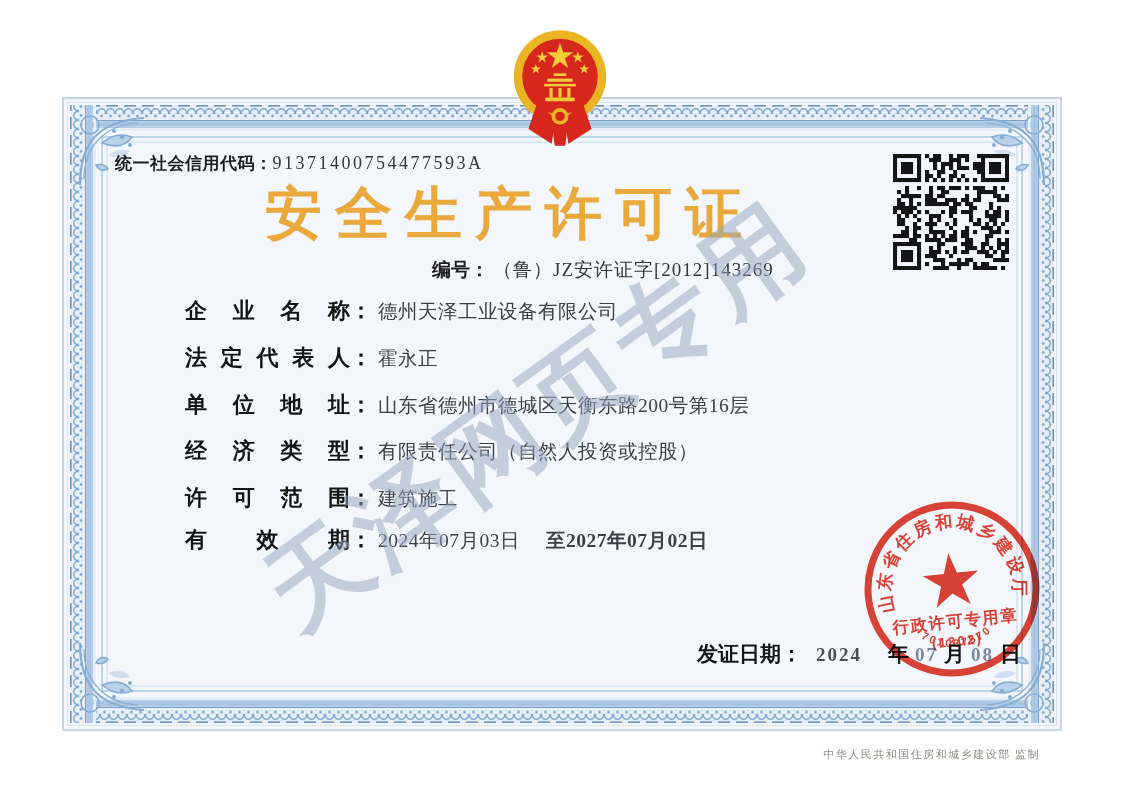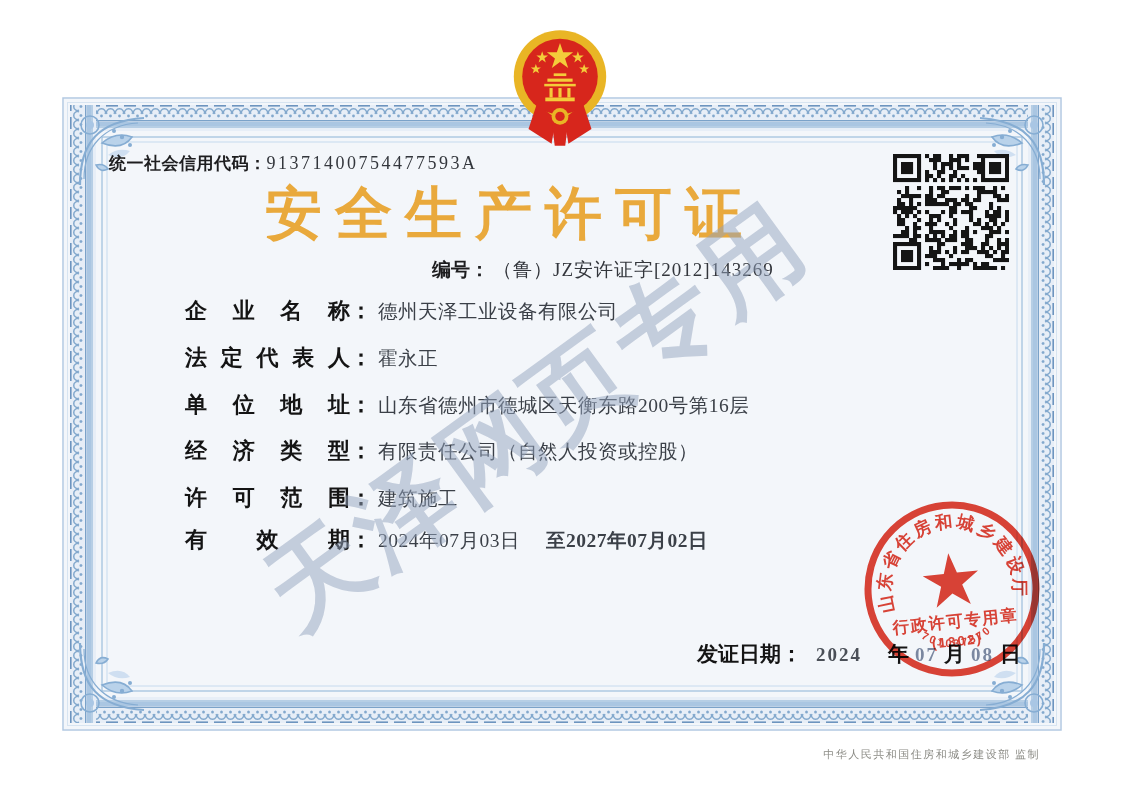--- a/index.html
+++ b/index.html
@@ -7,21 +7,21 @@
        font-family:"Liberation Sans","DejaVu Sans",sans-serif;}
   .page{position:absolute;inset:0;}
   
   #frame{position:absolute;left:62px;top:97px;width:1000px;height:634px;z-index:0;}
   
   #emblem{position:absolute;left:505px;top:24px;width:110px;height:126px;z-index:4;}
   
   #qr{position:absolute;left:893px;top:154px;width:116px;height:116px;z-index:2;}
   
   .txt{position:absolute;z-index:2;white-space:nowrap;}
-  .credit{left:109px;top:152px;font-size:17px;font-weight:bold;color:#1d1d1f;letter-spacing:.5px;}
+  .credit{left:115px;top:152px;font-size:17px;font-weight:bold;color:#1d1d1f;letter-spacing:.5px;}
   .credit .val{font-family:"Liberation Serif","DejaVu Serif",serif;font-weight:normal;
                color:#33363c;letter-spacing:2.5px;font-size:18px;}
   .title{left:0;right:124px;top:176px;text-align:center;font-size:57px;font-weight:900;
          color:#E9A93C;letter-spacing:13px;padding-left:20px;}
   .serial{left:432px;top:257px;font-size:19px;font-weight:bold;color:#1d1d1f;}
   .serial .val{font-family:"Liberation Serif","DejaVu Serif",serif;font-weight:normal;
                color:#33363c;letter-spacing:1px;margin-left:4px;}
   .row{position:absolute;left:185px;z-index:2;white-space:nowrap;font-size:22px;color:#141414;}
   .spread{display:inline-flex;justify-content:space-between;width:165px;font-weight:bold;
           vertical-align:bottom;}

